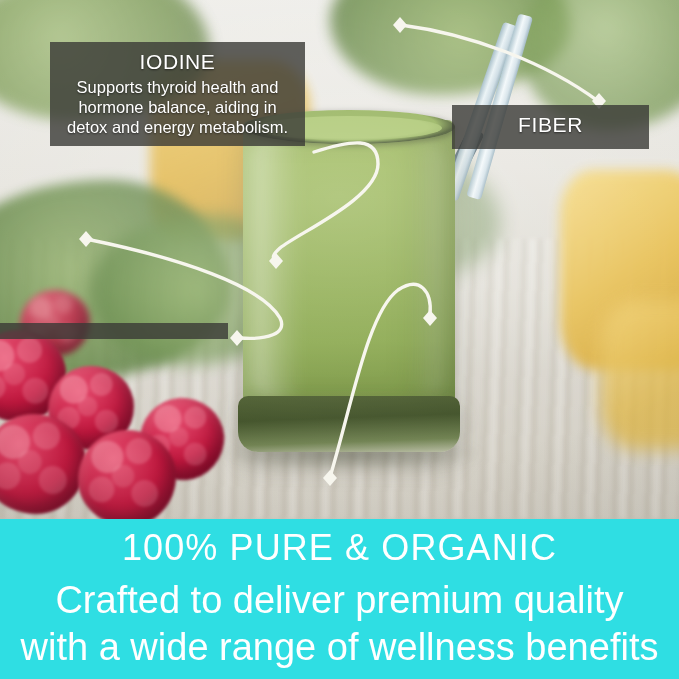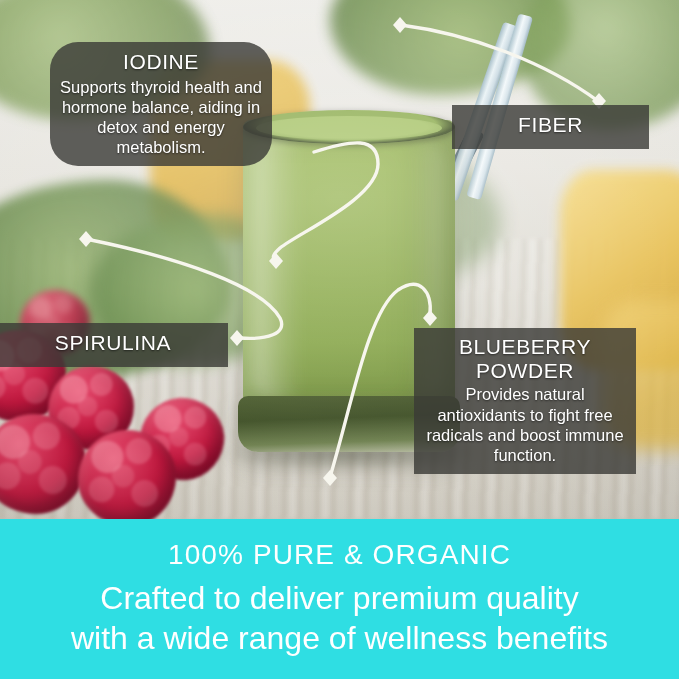--- a/index.html
+++ b/index.html
@@ -144,39 +144,39 @@
     font-size:21px;
     letter-spacing:.6px;
     font-weight:400;
     margin-bottom:2px;
   }
   .callout .desc{
     display:block;
     font-size:16.5px;
     font-weight:400;
   }
-  .c-iodine{left:50px;top:42px;width:222px;border-radius:28px;}
+  .c-iodine{left:50px;top:42px;width:255px;}
   .c-fiber{left:452px;top:105px;width:197px;}
   .c-spirulina{left:-2px;top:323px;width:230px;}
   .c-blueberry{left:414px;top:328px;width:222px;}
   .c-blueberry .title{line-height:1.13;}
 
   
   .banner{
     position:absolute;left:0;right:0;bottom:0;height:160px;
     background:#2fdee3;
     color:#ffffff;
     display:flex;flex-direction:column;align-items:center;justify-content:center;
     text-align:center;
   }
   .banner .head{
-    font-size:28px;letter-spacing:1.1px;font-weight:400;margin-bottom:8px;
+    font-size:36px;letter-spacing:1.1px;font-weight:400;margin-bottom:8px;
   }
   .banner .sub{
-    font-size:32px;line-height:1.24;font-weight:400;
+    font-size:38px;line-height:1.24;font-weight:400;
     padding:0 6px;white-space:pre-line;
   }
 </style>
 </head>
 <body>
 
 <div class="stage">
 
   <div class="photo">
     <div class="bg-base"></div>
@@ -255,27 +255,22 @@
   <div class="callout c-iodine">
     <span class="title">IODINE</span>
     <span class="desc">Supports thyroid health and hormone balance, aiding in detox and energy metabolism.</span>
   </div>
 
   <div class="callout c-fiber">
     <span class="title">FIBER</span>
   </div>
 
   <div class="callout c-spirulina">
-    <span class="title">SPIRULINA</span>
-  </div>
-
-  <div class="callout c-blueberry">
-    <span class="title">BLUEBERRY POWDER</span>
-    <span class="desc">Provides natural antioxidants to fight free radicals and boost immune function.</span>
-  </div>
+  </div>
+
 
   <div class="banner">
     <div class="head">100% PURE &amp; ORGANIC</div>
     <div class="sub">Crafted to deliver premium quality
 with a wide range of wellness benefits</div>
   </div>
 
 </div>
 
 </body></html>

